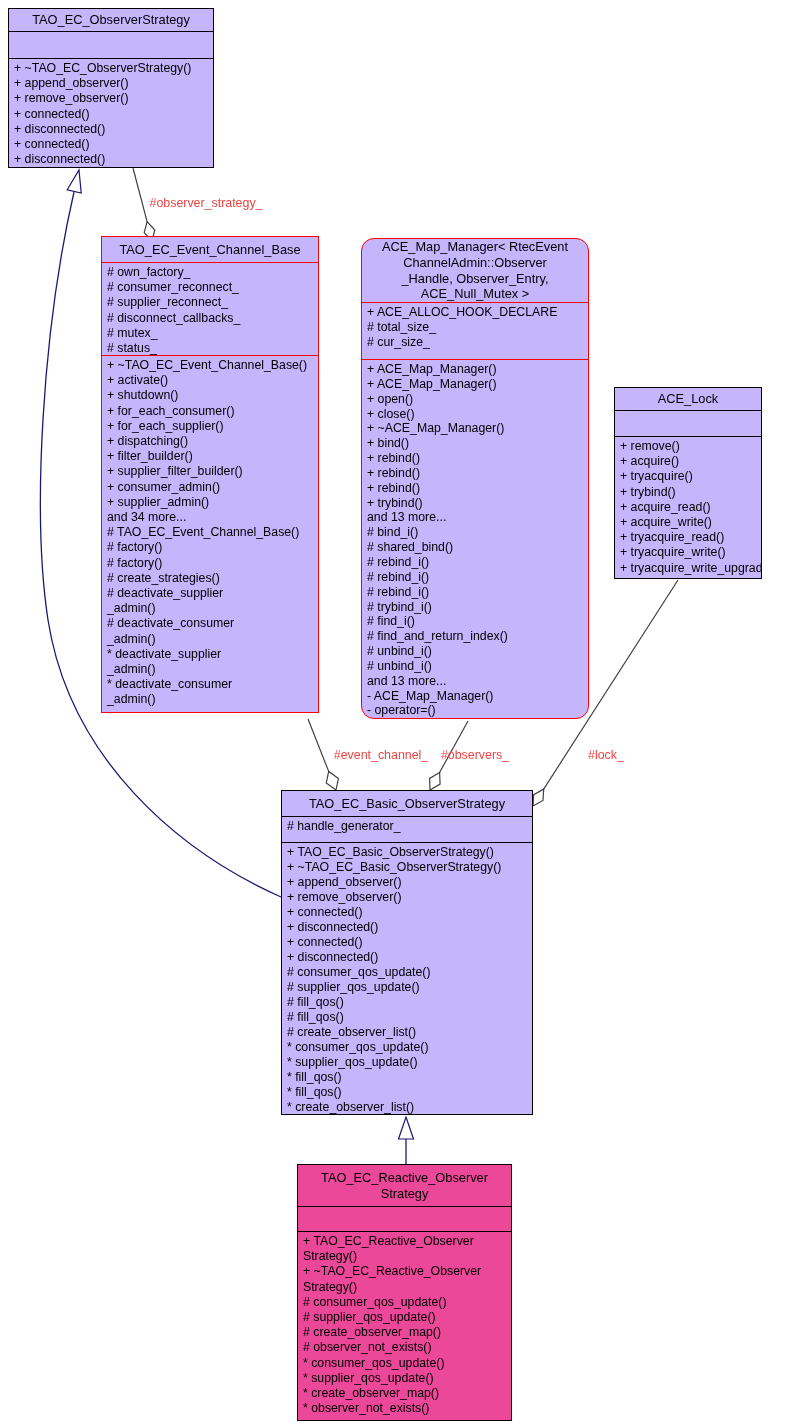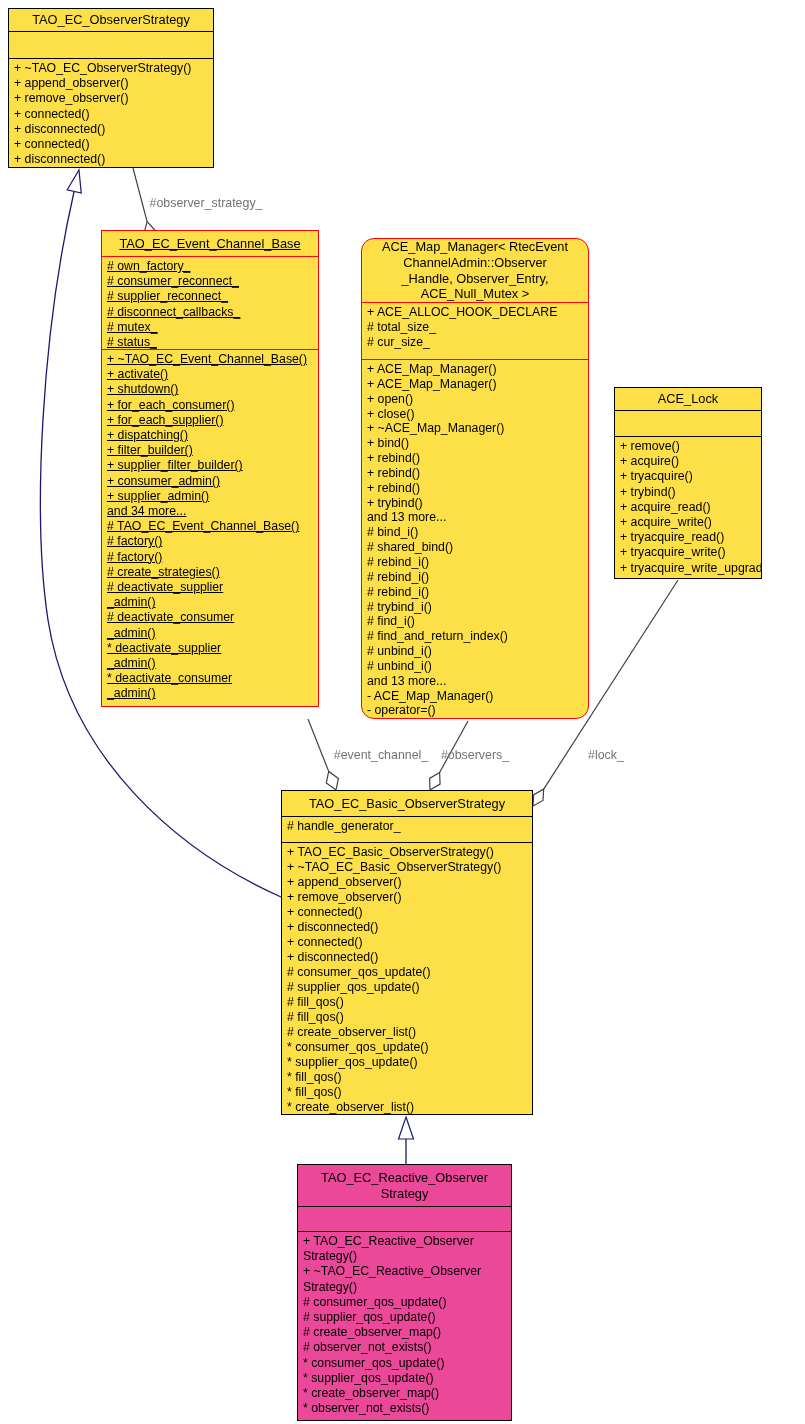--- a/index.html
+++ b/index.html
@@ -1,51 +1,51 @@
 <!DOCTYPE html>
 <html><head>
 <meta charset="utf-8">
 <style>
   html,body{margin:0;padding:0;background:#ffffff;}
   #canvas{position:relative;width:805px;height:1424px;background:#ffffff;overflow:hidden;
           font-family:"Liberation Sans",sans-serif;color:#000000;}
   #edges{position:absolute;left:0;top:0;pointer-events:none;}
 
-  .classbox{position:absolute;border:1px solid #000000;background:#fde047;box-sizing:border-box;}
+  .classbox{position:absolute;border:1px solid #000000;background:#c4b5fd;box-sizing:border-box;}
   .classbox.hl{border-color:#ff0000;}
   .classbox.focus{background:#ec4899;}
   .sec{box-sizing:border-box;overflow:hidden;}
   .title{display:flex;flex-direction:column;justify-content:center;border-bottom:1px solid #000000;
          font-size:12.8px;line-height:15.6px;}
   .classbox.hl .title{border-bottom-color:#ff0000;}
   .attrs{border-bottom:1px solid #000000;padding:2px 3px 2px 5px;}
   .classbox.hl .attrs{border-bottom-color:#ff0000;}
   .methods{padding:2px 3px 2px 5px;}
   .attrs .line,.methods .line{font-size:12.3px;line-height:15.2px;white-space:nowrap;}
   .title .line{text-align:center;white-space:nowrap;}
 
   
   #box-observer      {left:8px;  top:8px;   width:206px;}
   #box-observer      .title{height:23px;} #box-observer .attrs{height:27px;} #box-observer .methods{height:108px;}
-  #box-eventchannel  {left:101px;top:230px; width:218px;text-decoration:underline;}
+  #box-eventchannel  {left:101px;top:236px; width:218px;}
   #box-eventchannel  .title{height:26px;} #box-eventchannel .attrs{height:93px;} #box-eventchannel .methods{height:356px;}
   #box-mapmanager    {left:361px;top:238px; width:228px;border-radius:13px;}
   #box-mapmanager    .title{height:64px;} #box-mapmanager .attrs{height:57px;} #box-mapmanager .methods{height:358px;}
   #box-mapmanager    .methods .line{line-height:14.85px;}
   #box-acelock       {left:614px;top:387px; width:148px;}
   #box-acelock       .title{height:23px;} #box-acelock .attrs{height:26px;} #box-acelock .methods{height:141px;}
   #box-basic         {left:281px;top:790px; width:252px;}
   #box-basic         .title{height:26px;} #box-basic .attrs{height:26px;} #box-basic .methods{height:271px;}
   #box-basic         .methods .line{line-height:15.0px;}
   #box-reactive      {left:297px;top:1164px;width:215px;}
   #box-reactive      .title{height:42px;} #box-reactive .attrs{height:25px;} #box-reactive .methods{height:188px;}
   #box-reactive      .title,#box-reactive .attrs{border-bottom-color:#000000;}
 
   .edge-label{position:absolute;transform:translateX(-50%);font-size:12.4px;line-height:14px;
-              white-space:nowrap;color:#737373;}
+              white-space:nowrap;color:#ef4444;}
   #lbl-observer-strategy{left:206px;top:196px;}
   #lbl-event-channel    {left:381px;top:748px;text-align:right;}
   #lbl-observers        {left:475px;top:748px;}
   #lbl-lock             {left:606px;top:748px;}
 </style>
 </head>
 <body>
 
 <div id="canvas">
 

